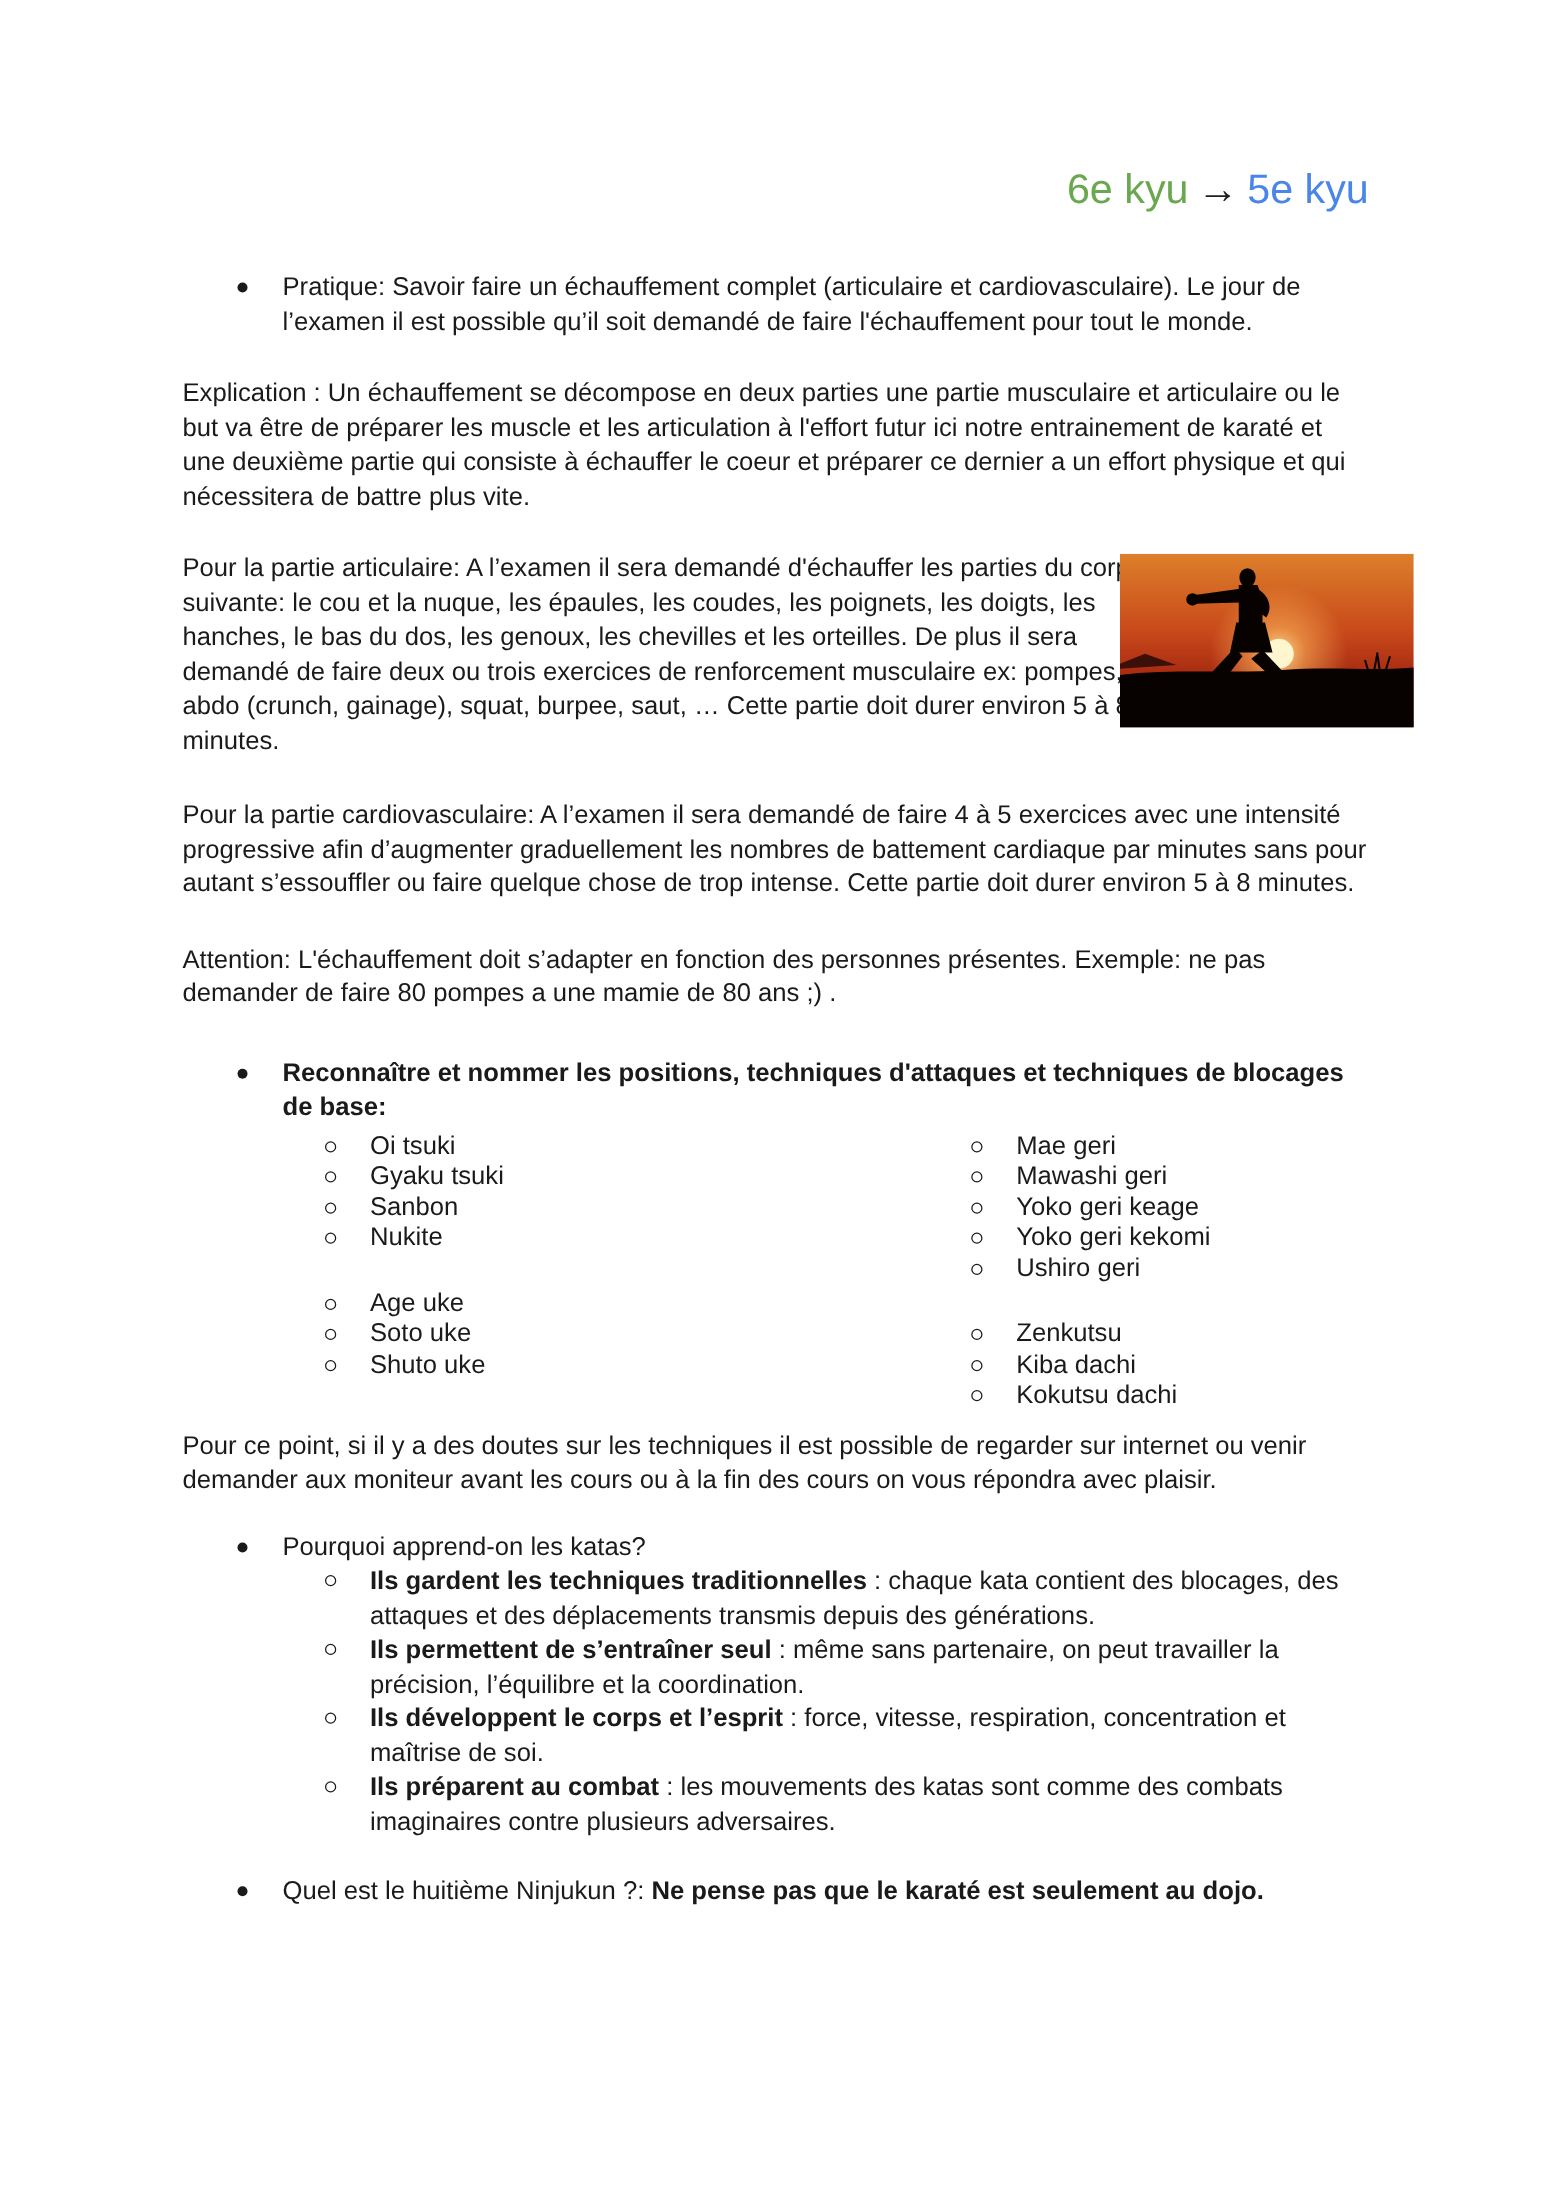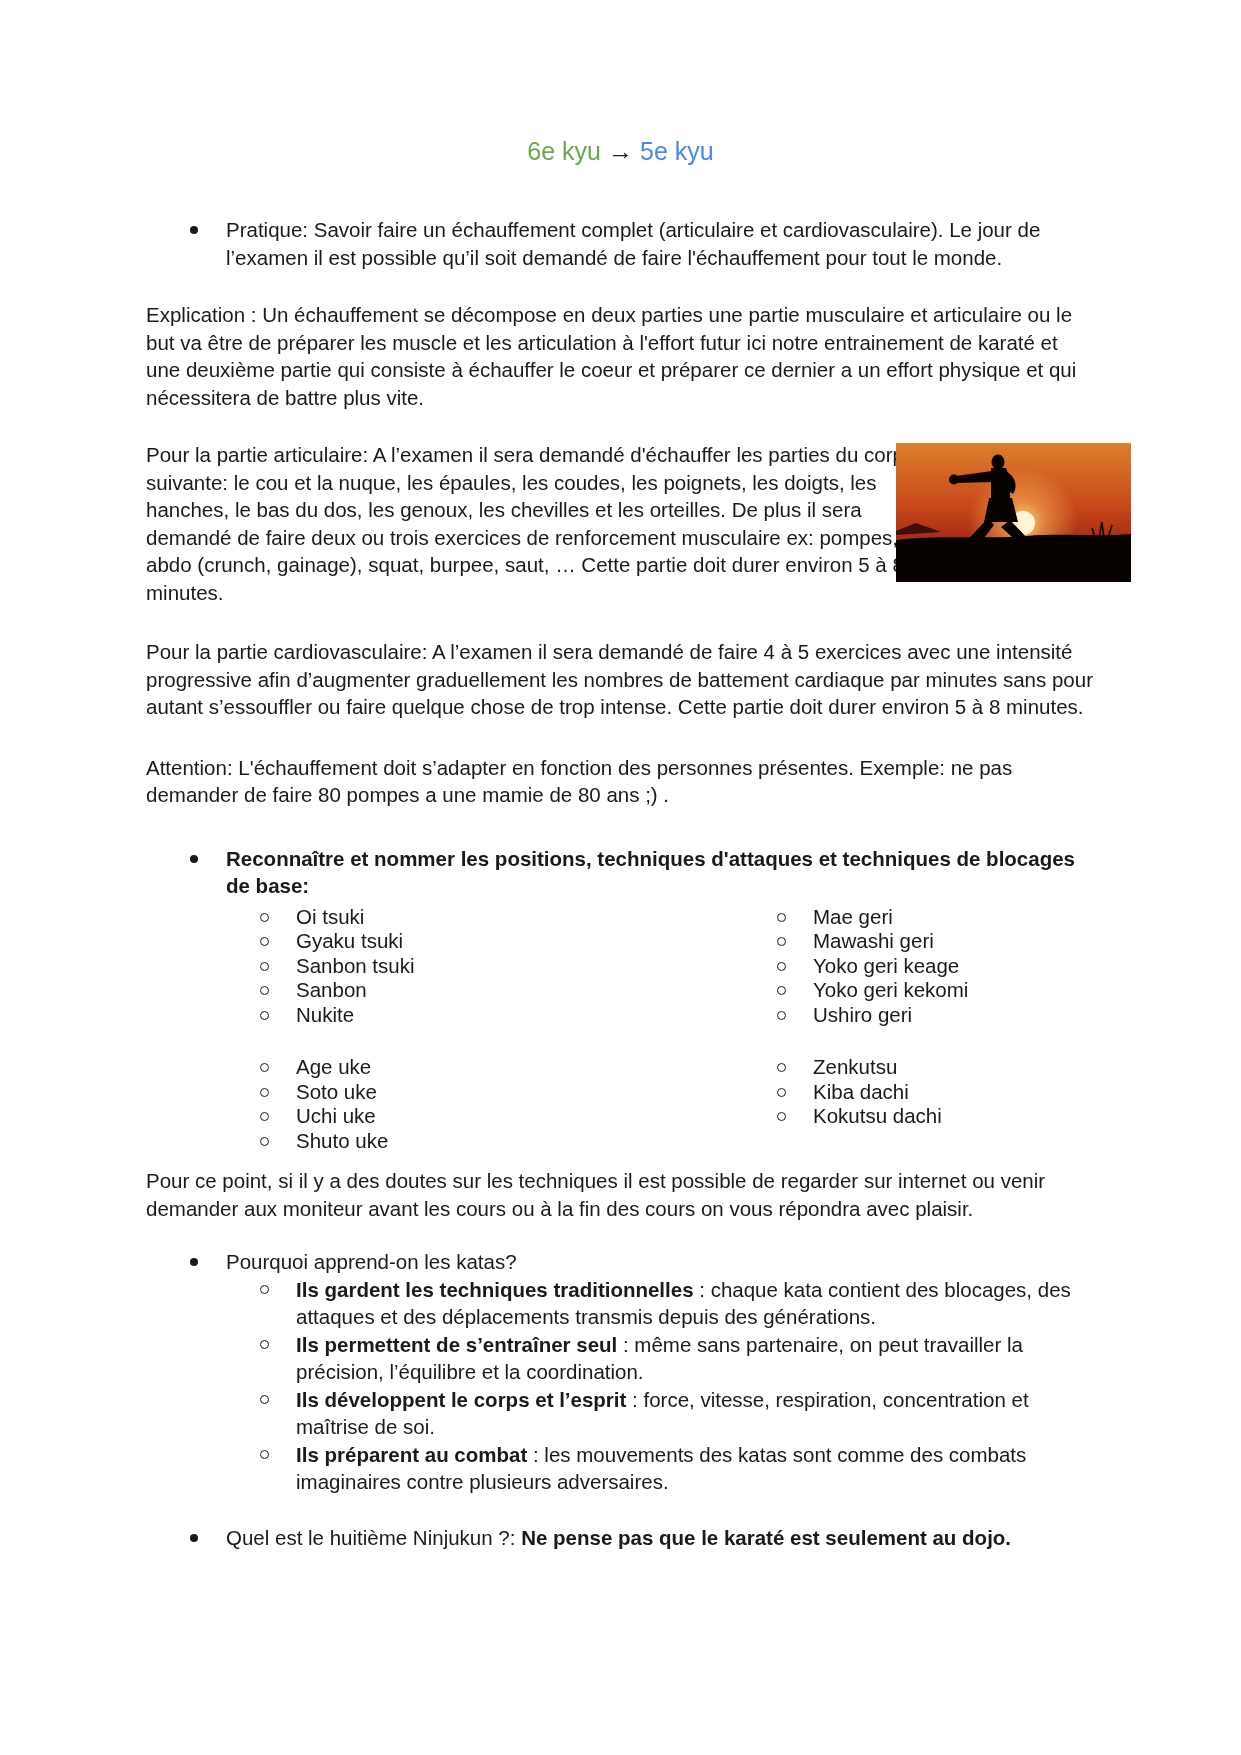--- a/index.html
+++ b/index.html
@@ -3,21 +3,21 @@
 <meta charset="utf-8">
 <style>
   html,body { margin:0; padding:0; background:#ffffff; }
   .page {
     width:1241px; min-height:1755px; box-sizing:border-box;
     padding:134px 146px 60px 146px;
     font-family:"Liberation Sans","DejaVu Sans",sans-serif;
     font-size:20.5px; line-height:27.5px; color:#1a1a1a;
     position:relative; overflow:hidden;
   }
-  .title { margin:0 0 30px 0; font-size:25px; line-height:34px; font-weight:400; text-align:center; }
+  .title { margin:0 0 30px 0; font-size:33px; line-height:34px; font-weight:400; text-align:right; }
   .t-green { color:#6aa84f; }
   .t-blue  { color:#4a86e8; }
   .t-arrow { color:#202124; margin:0 7px; }
   .para { margin:30px 0 0 0; }
   .m-cardio { margin-top:32px; }
   .m-attention { margin-top:33px; }
   .m-point { margin-top:14px; }
   .row-b1 { position:relative; padding-left:80px; margin-top:48px; }
   .row-b1 .disc {
     position:absolute; left:44px; top:10px;
@@ -102,27 +102,25 @@
 
   <div class="row-b1 m-reco">
     <span class="disc"></span>
     <span>Reconnaître et nommer les positions, techniques d'attaques et techniques de blocages de base:</span>
   </div>
 
   <div class="tech-grid">
     <div>
       <div class="tech-item"><span class="circle"></span><span>Oi tsuki</span></div>
       <div class="tech-item"><span class="circle"></span><span>Gyaku tsuki</span></div>
-      <div class="tech-item"><span class="circle"></span><span>Sanbon tsuki</span></div>
       <div class="tech-item"><span class="circle"></span><span>Sanbon</span></div>
       <div class="tech-item"><span class="circle"></span><span>Nukite</span></div>
       <div class="tech-spacer"></div>
       <div class="tech-item"><span class="circle"></span><span>Age uke</span></div>
       <div class="tech-item"><span class="circle"></span><span>Soto uke</span></div>
-      <div class="tech-item"><span class="circle"></span><span>Uchi uke</span></div>
       <div class="tech-item"><span class="circle"></span><span>Shuto uke</span></div>
     </div>
     <div>
       <div class="tech-item"><span class="circle"></span><span>Mae geri</span></div>
       <div class="tech-item"><span class="circle"></span><span>Mawashi geri</span></div>
       <div class="tech-item"><span class="circle"></span><span>Yoko geri keage</span></div>
       <div class="tech-item"><span class="circle"></span><span>Yoko geri kekomi</span></div>
       <div class="tech-item"><span class="circle"></span><span>Ushiro geri</span></div>
       <div class="tech-spacer"></div>
       <div class="tech-item"><span class="circle"></span><span>Zenkutsu</span></div>

